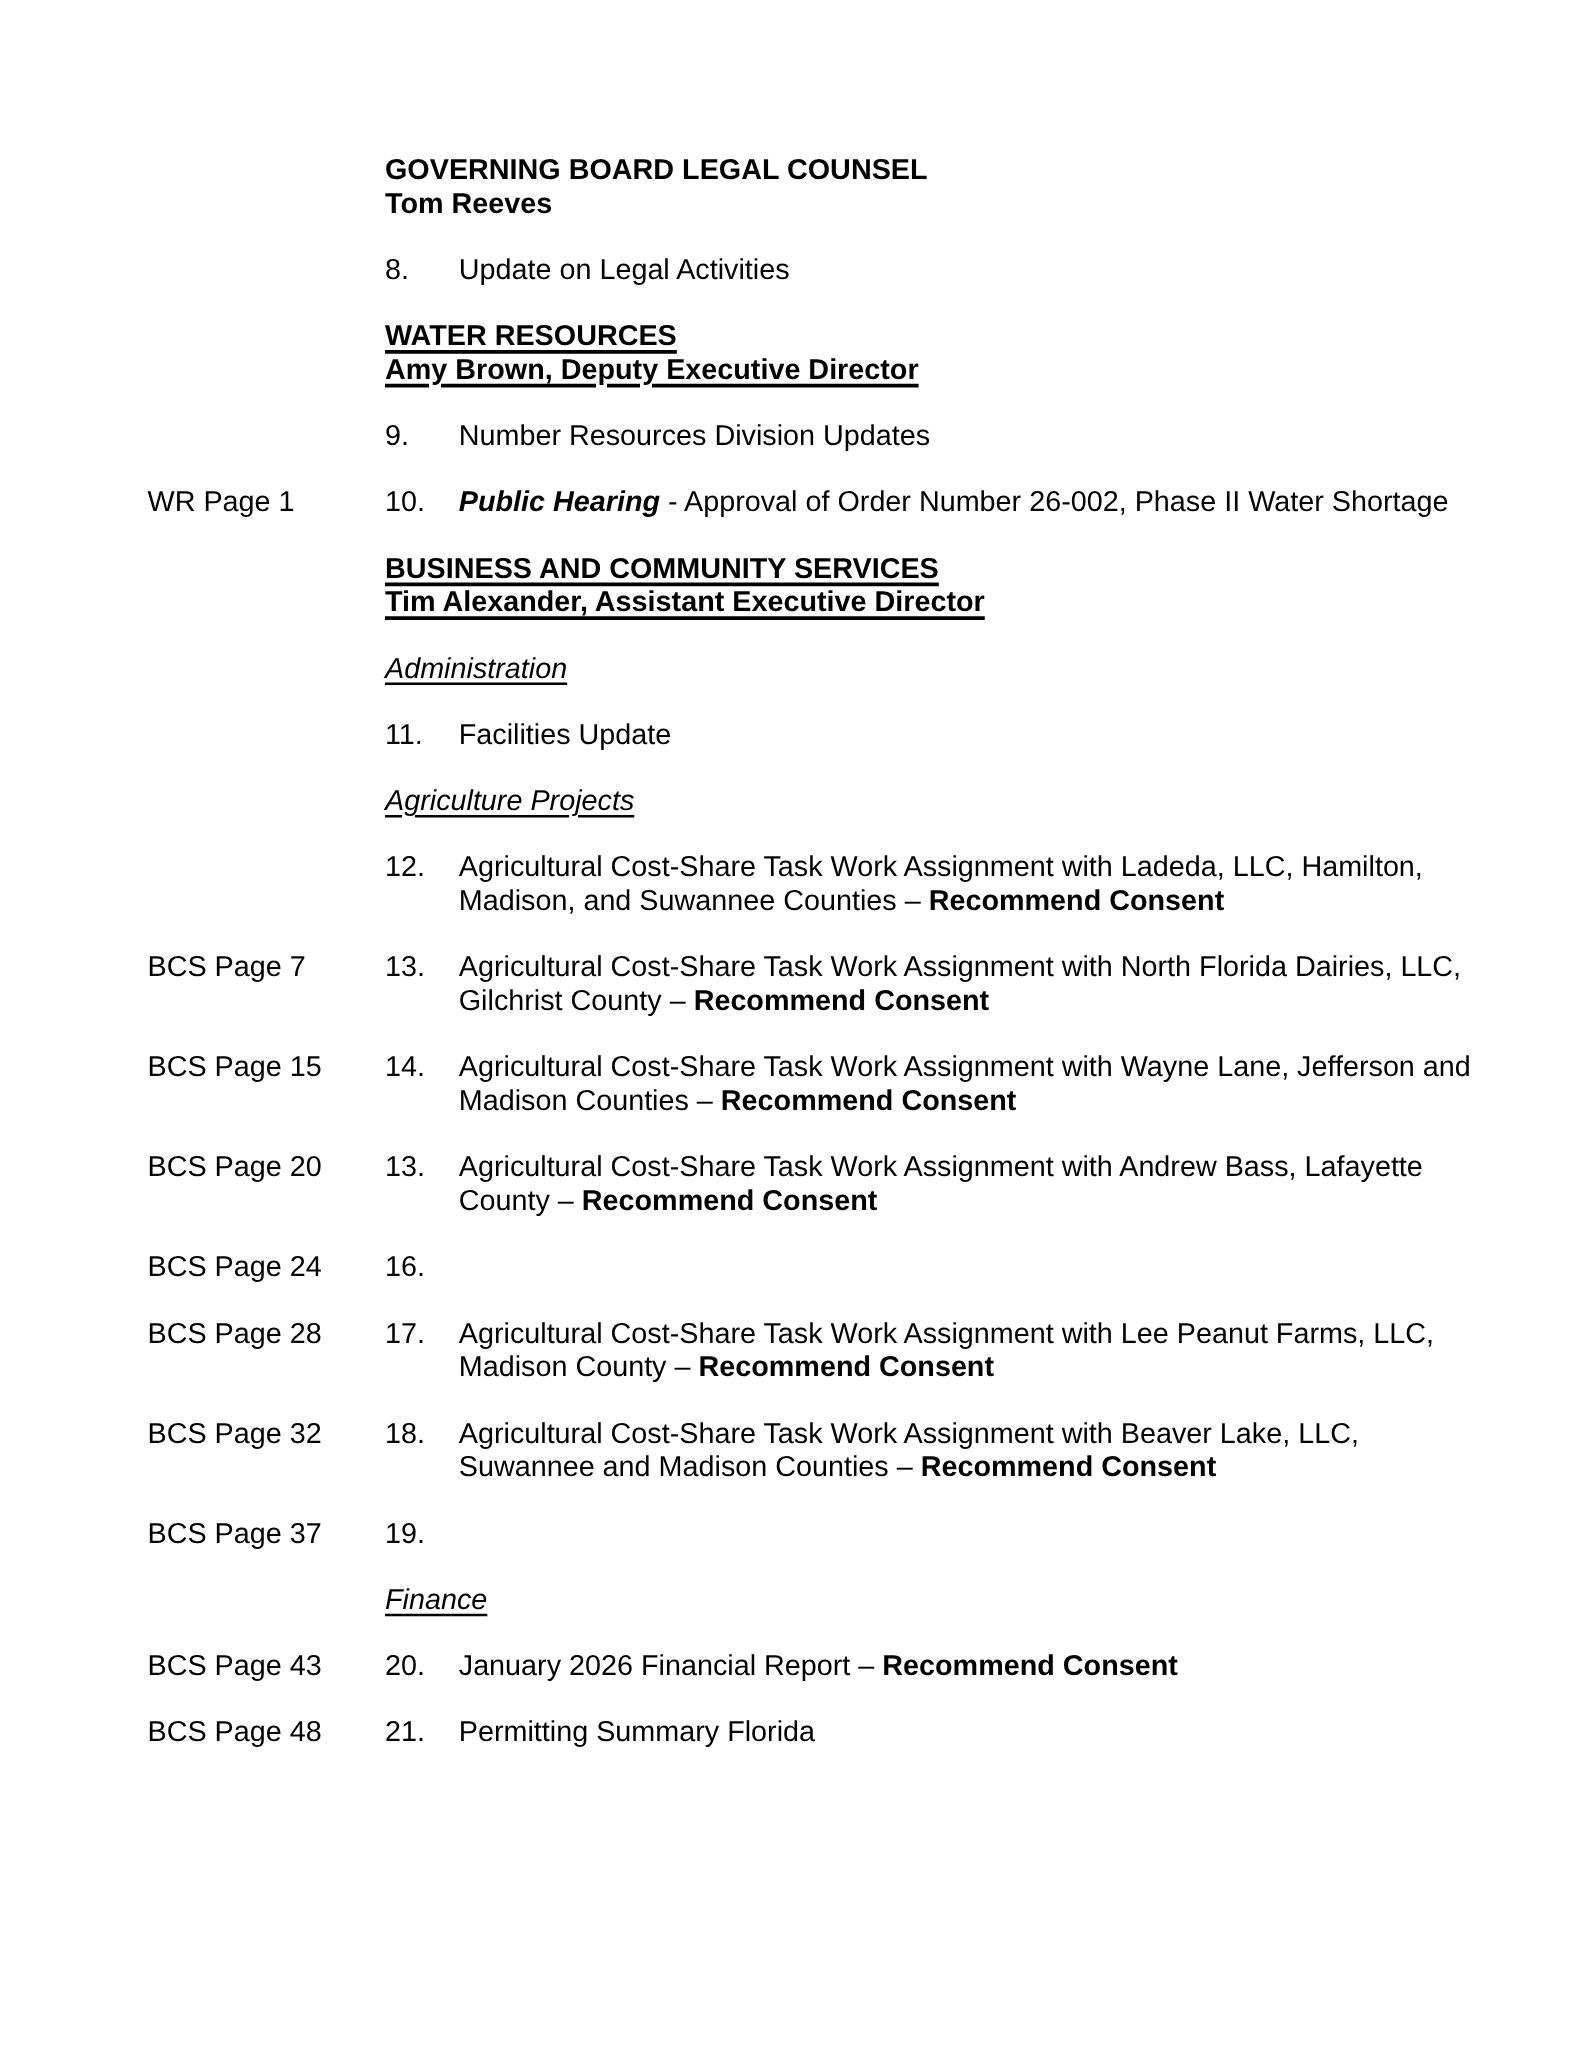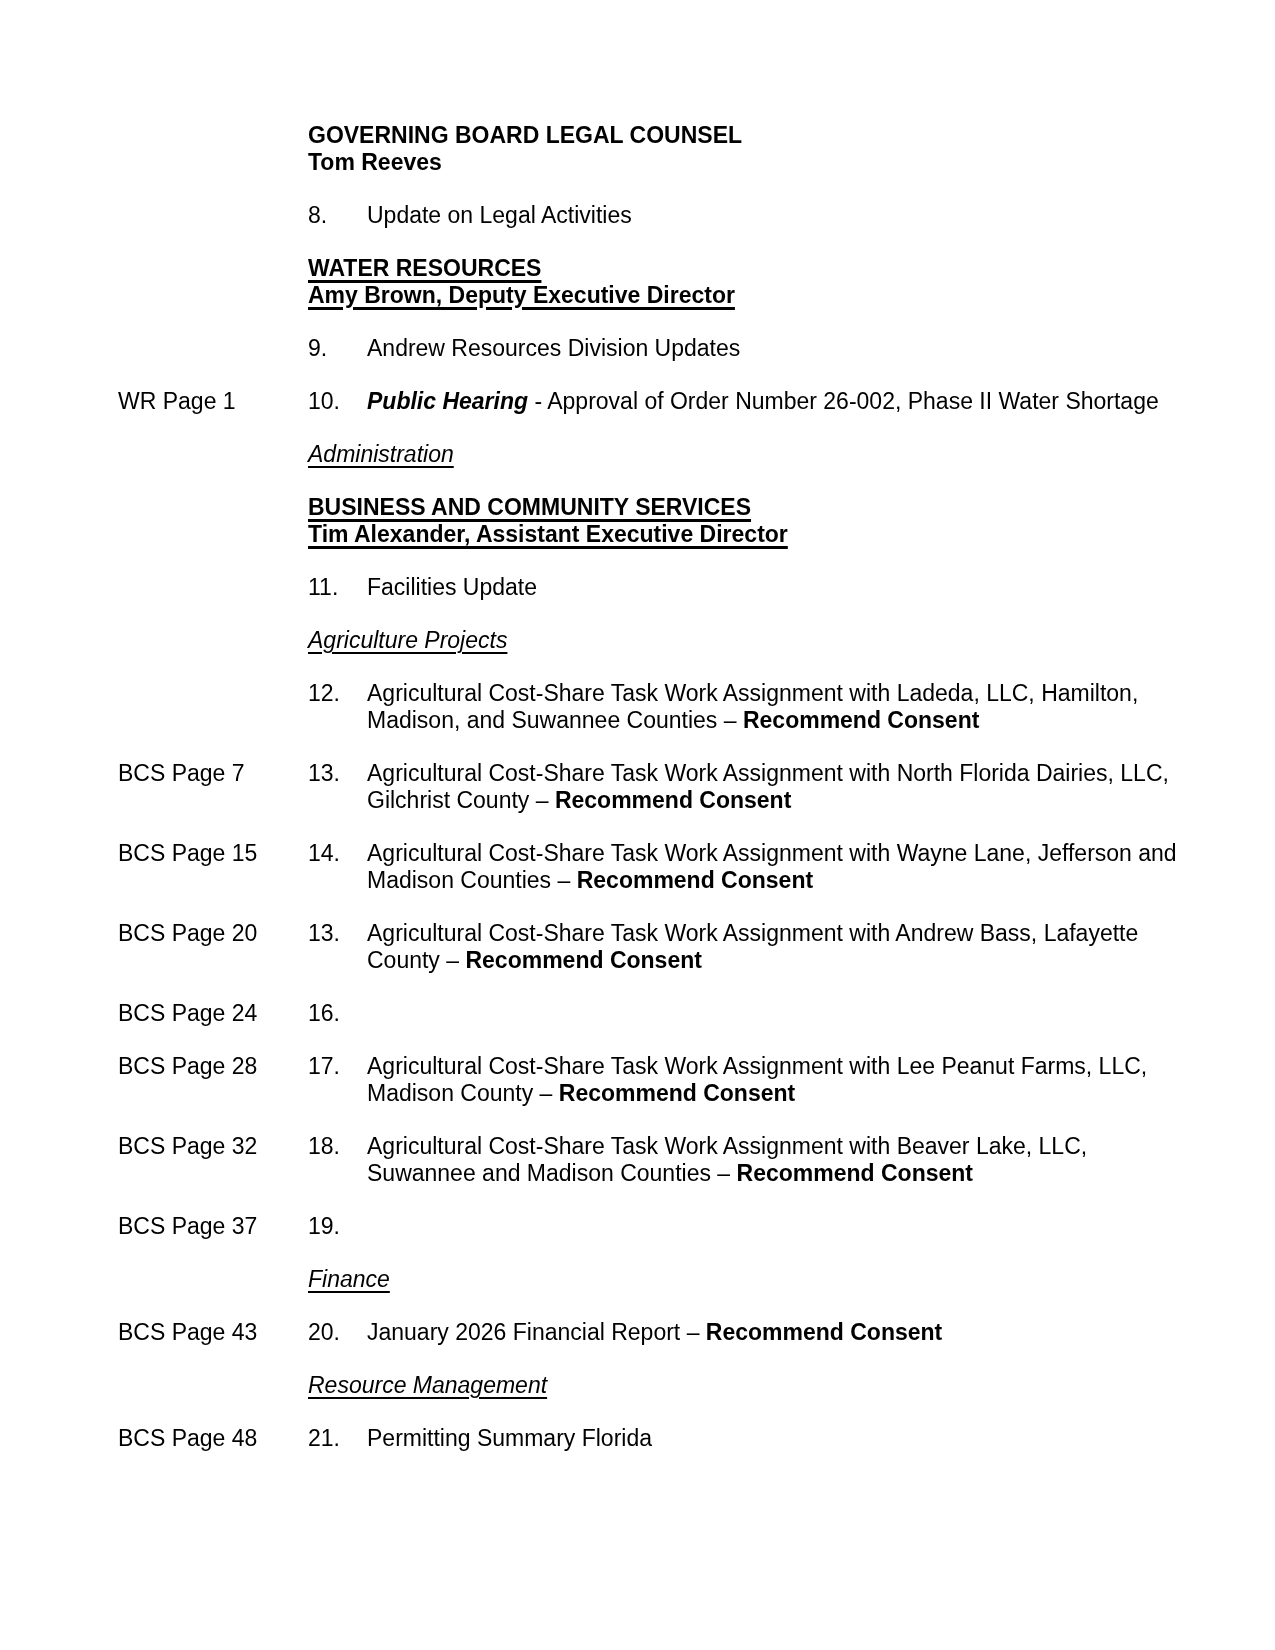--- a/index.html
+++ b/index.html
@@ -86,45 +86,45 @@
     <div class="cell-label"></div>
     <div class="full">
       <div class="hdr-line">WATER RESOURCES</div>
       <div class="hdr-line">Amy Brown, Deputy Executive Director</div>
     </div>
   </div>
       <div class="row">
     <div class="cell-label"></div>
     <div class="cell-num">9.</div>
     <div class="cell-text">
-      <span>Andrew Resources Division Updates</span>
+      <span>Number Resources Division Updates</span>
     </div>
   </div>
       <div class="row">
     <div class="cell-label">WR Page 1</div>
     <div class="cell-num">10.</div>
     <div class="cell-text">
       <span class="lead-emph">Public Hearing</span><span> - Approval of Order Number 26-002, Phase II Water Shortage</span>
     </div>
   </div>
-      <div class="row">
-    <div class="cell-label"></div>
-    <div class="full">
-      <span class="subhead-text">Administration</span>
-    </div>
-  </div>
       <div class="row hdr-underline">
     <div class="cell-label"></div>
     <div class="full">
       <div class="hdr-line">BUSINESS AND COMMUNITY SERVICES</div>
       <div class="hdr-line">Tim Alexander, Assistant Executive Director</div>
     </div>
   </div>
       <div class="row">
     <div class="cell-label"></div>
+    <div class="full">
+      <span class="subhead-text">Administration</span>
+    </div>
+  </div>
+      <div class="row">
+    <div class="cell-label"></div>
     <div class="cell-num">11.</div>
     <div class="cell-text">
       <span>Facilities Update</span>
     </div>
   </div>
       <div class="row">
     <div class="cell-label"></div>
     <div class="full">
       <span class="subhead-text">Agriculture Projects</span>
     </div>
@@ -182,26 +182,20 @@
     <div class="cell-label"></div>
     <div class="full">
       <span class="subhead-text">Finance</span>
     </div>
   </div>
       <div class="row">
     <div class="cell-label">BCS Page 43</div>
     <div class="cell-num">20.</div>
     <div class="cell-text">
       <span>January 2026 Financial Report</span><span> – </span><span class="bold-tail">Recommend Consent</span>
-    </div>
-  </div>
-      <div class="row">
-    <div class="cell-label"></div>
-    <div class="full">
-      <span class="subhead-text">Resource Management</span>
     </div>
   </div>
       <div class="row">
     <div class="cell-label">BCS Page 48</div>
     <div class="cell-num">21.</div>
     <div class="cell-text">
       <span>Permitting Summary Florida</span>
     </div>
   </div>
     </div>

